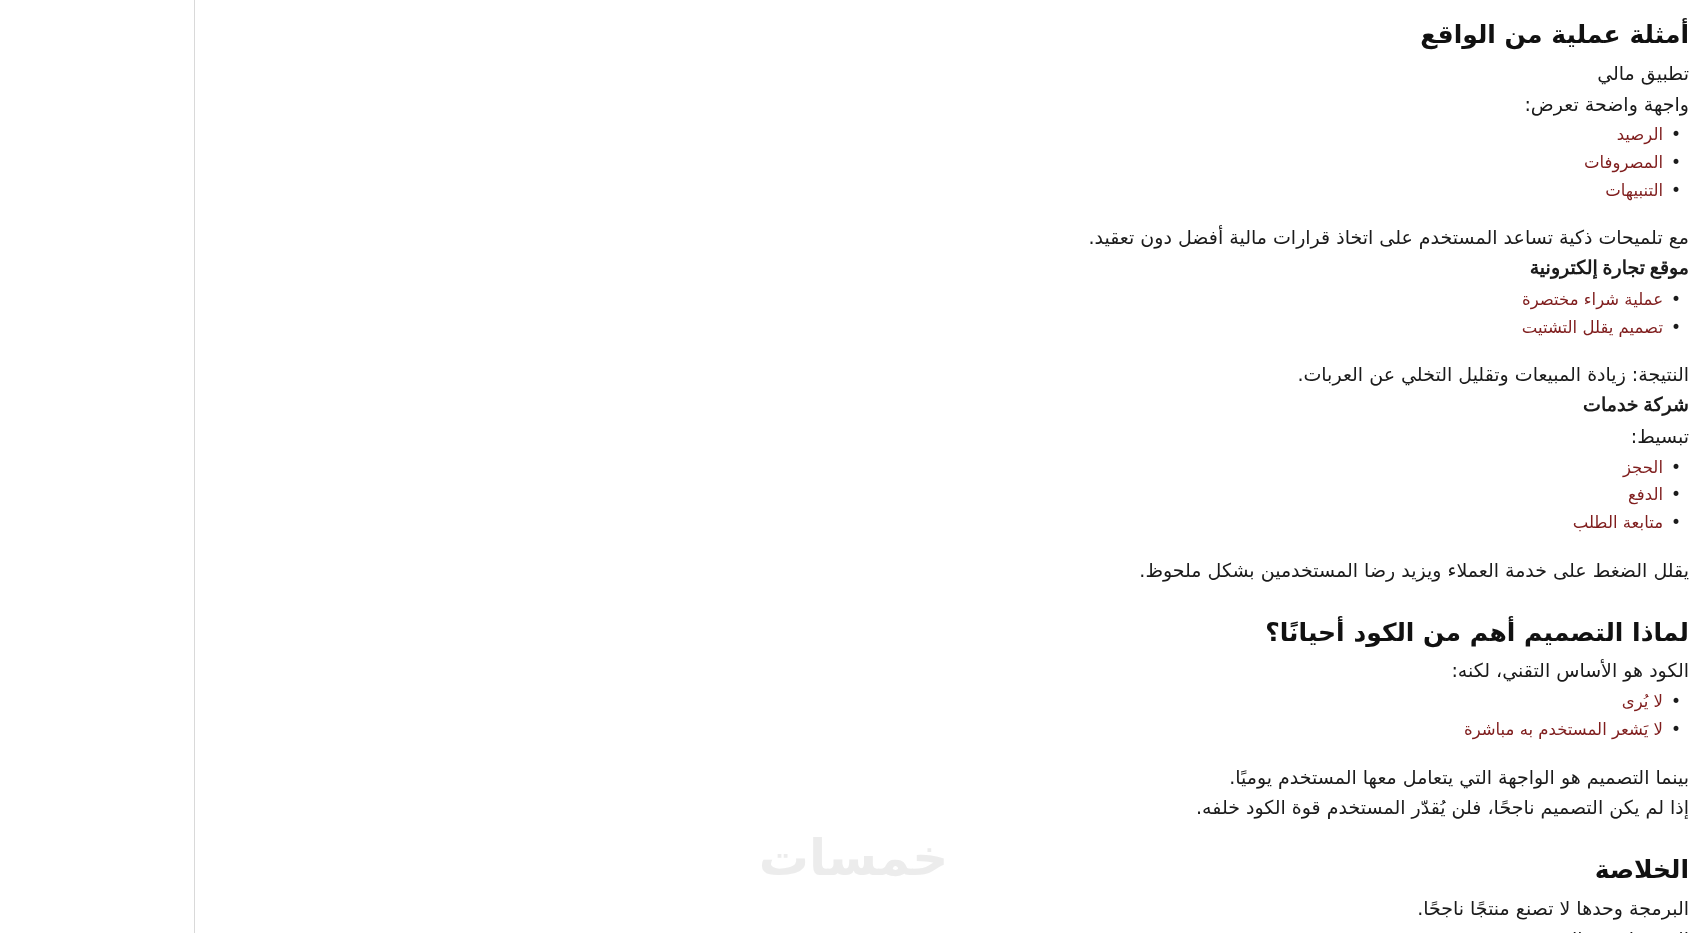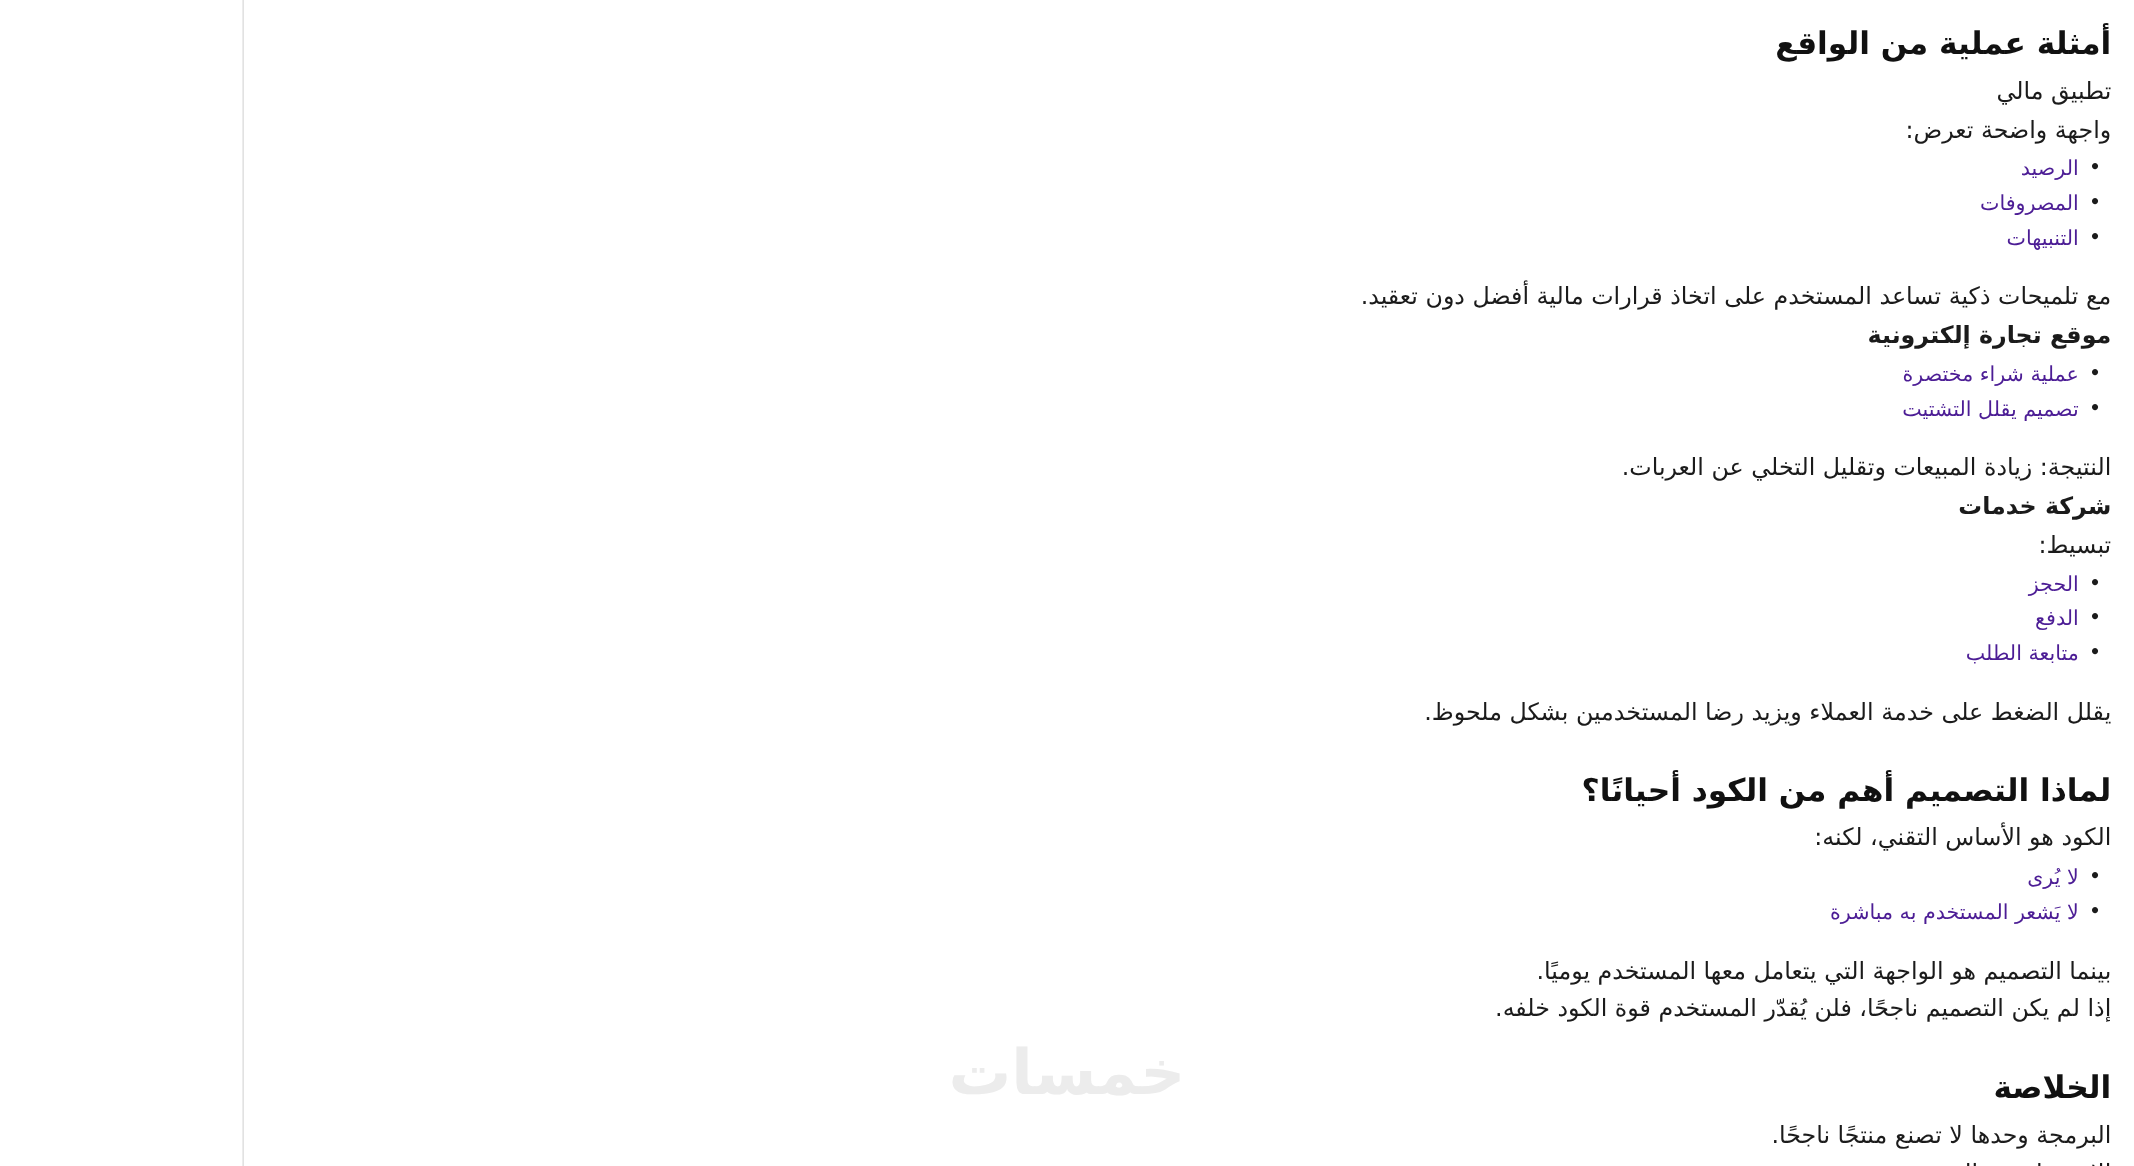--- a/index.html
+++ b/index.html
@@ -53,35 +53,36 @@
     margin-top: 30px;
   }
   p.line {
     font-size: 19px;
     line-height: 1.62;
     margin: 0;
     color: #1b1b1b;
   }
   p.strong {
     font-weight: bold;
+    font-family: Liberation Serif, serif;
   }
   p.spaced {
     margin-top: 18px;
   }
   ul.bullets {
     list-style: none;
     margin: 2px 0 2px 0;
     padding: 0;
   }
   ul.bullets li {
     font-size: 16.5px;
     line-height: 1.68;
     position: relative;
     padding-right: 26px;
-    color: #4c1d95;
+    color: #7f1d1d;
   }
   ul.bullets li::before {
     content: "•";
     position: absolute;
     right: 8px;
     top: -1px;
     font-size: 17px;
     line-height: 1.68;
     color: #1b1b1b;
   }

